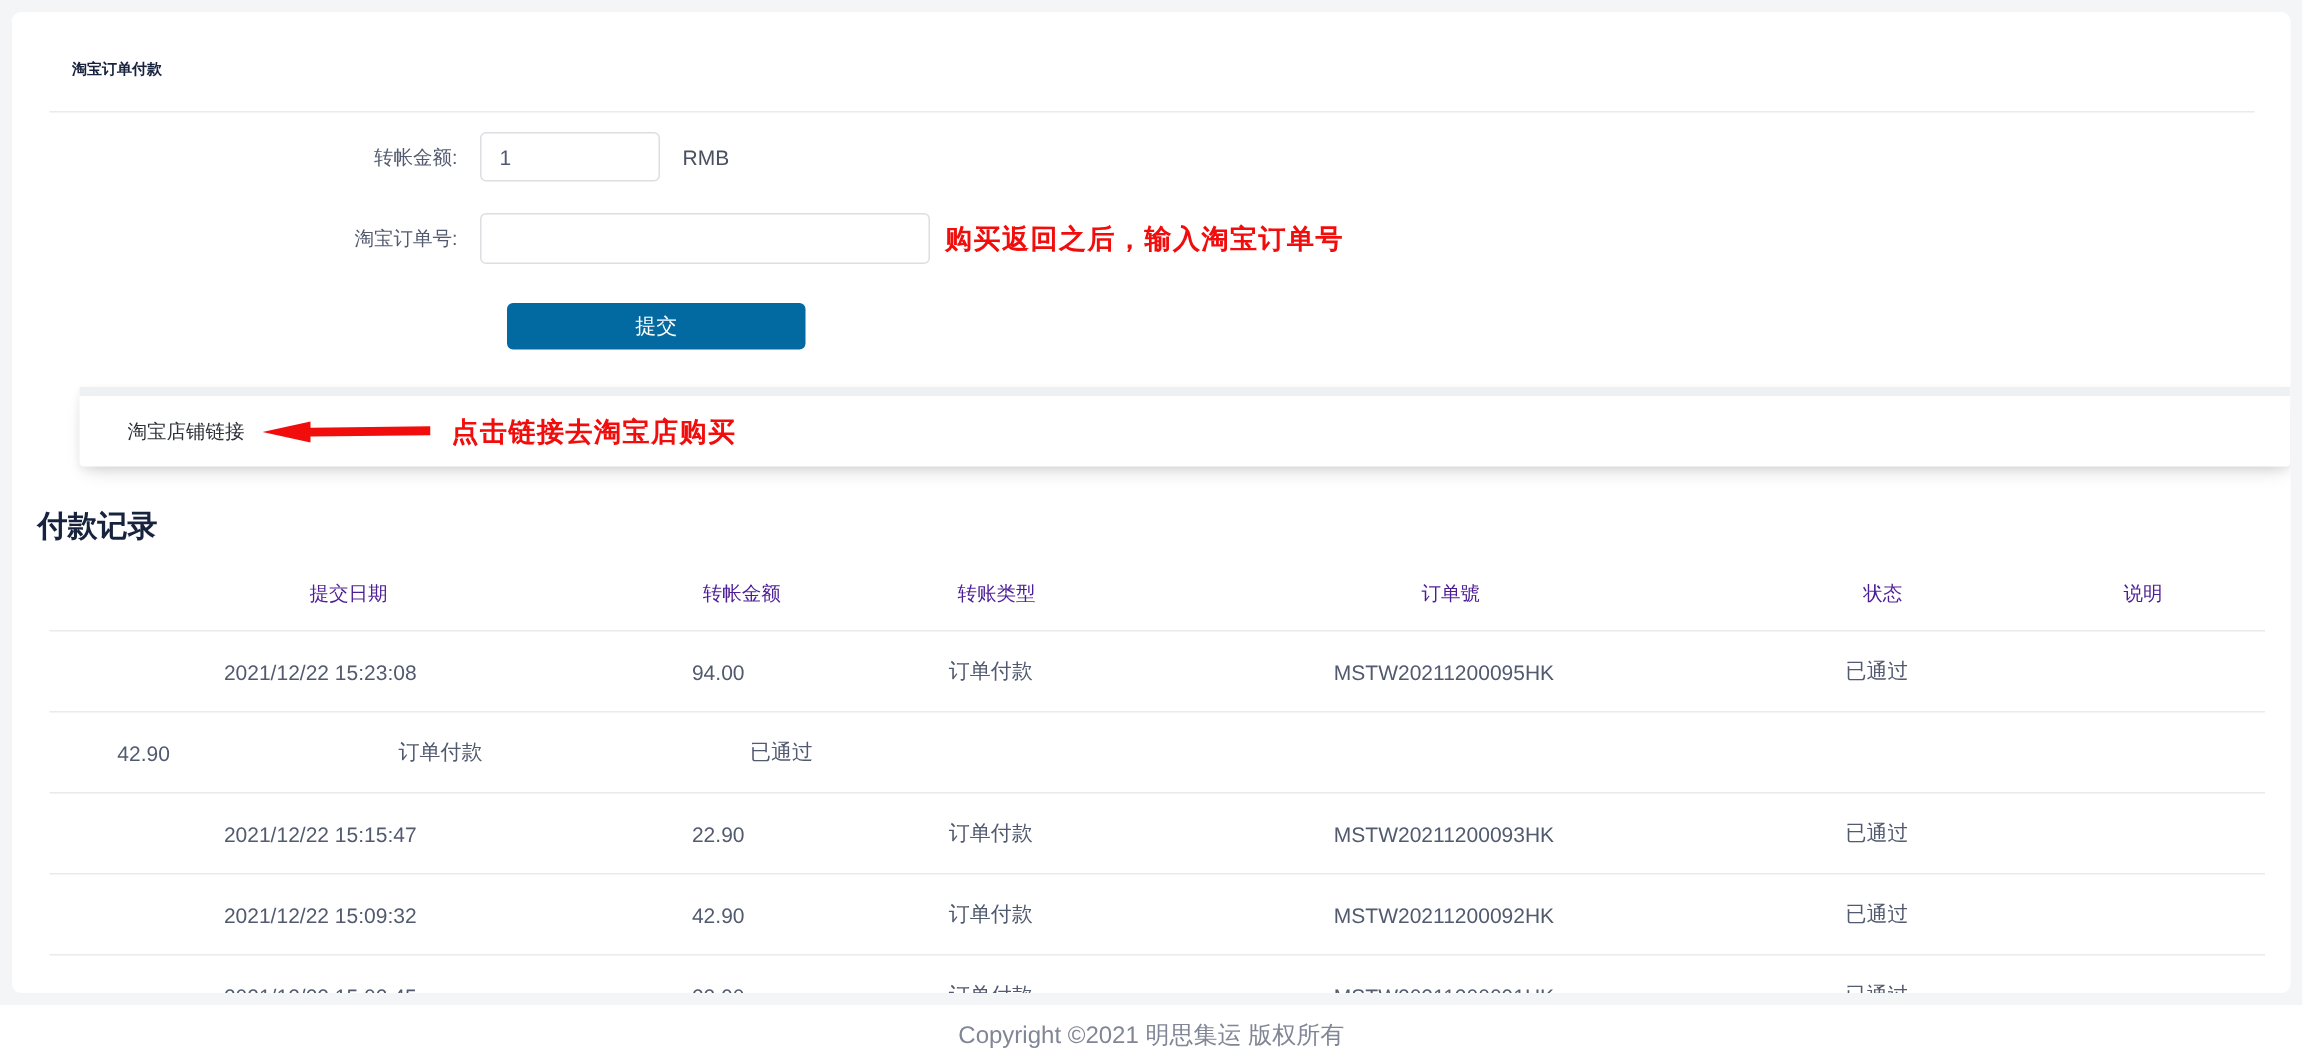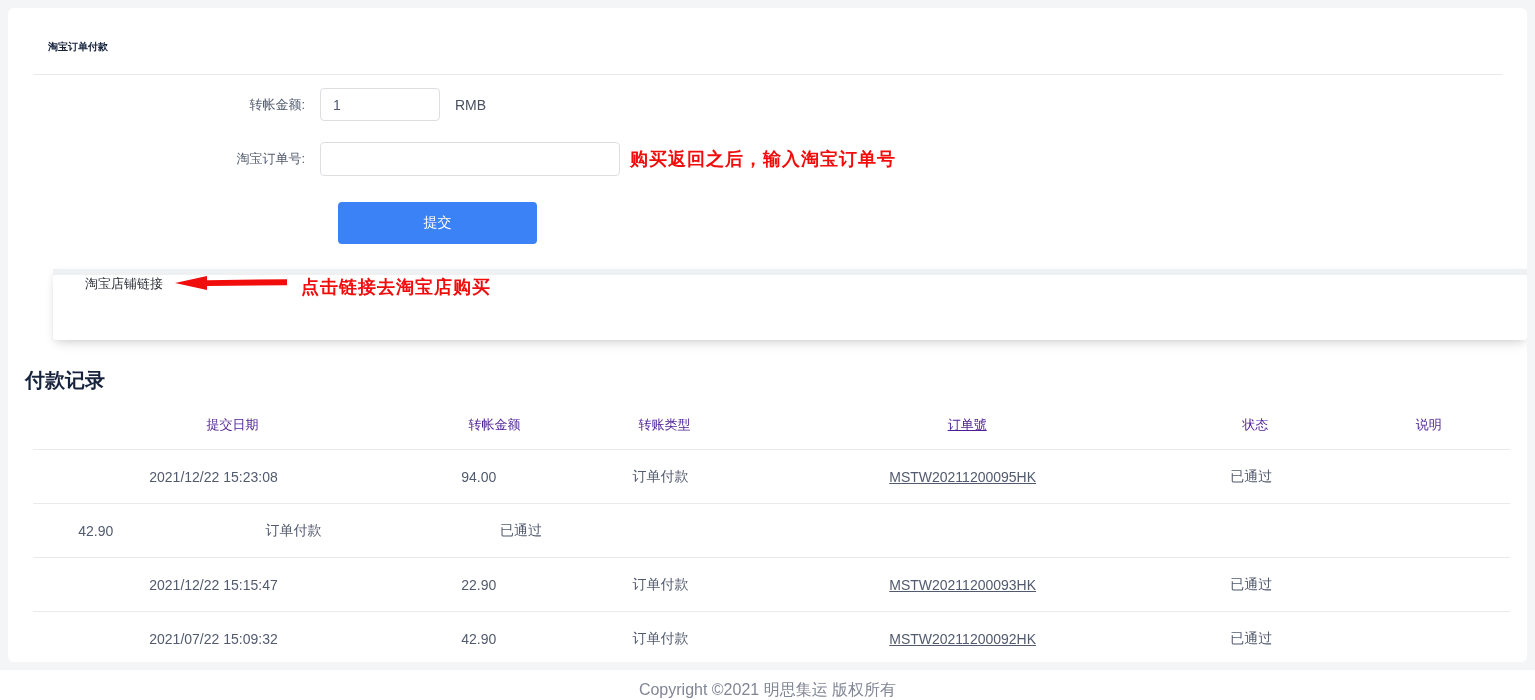--- a/index.html
+++ b/index.html
@@ -18,45 +18,45 @@
   .f-label { width:297px; text-align:right; font-size:13px; color:#515a6e; }
   .inp { margin-left:15px; height:33px; border:1px solid #dcdee2;
     border-radius:4px; padding:0 12px; font-size:14px; color:#515a6e;
     outline:none; background:#fff; font-family:inherit; }
   .inp-amount { width:120px; }
   .inp-order { width:300px; height:34px; }
   .currency { margin-left:15px; font-size:14px; color:#495060; }
   .red-hint { color:#f20d0d; font-size:18px; font-weight:600; margin-left:10px;
     letter-spacing:1px; }
   .btn-row { margin-top:26px; }
-  .btn-primary { display:block; margin-left:330px; width:199px; height:42px;
-    background:#3b82f6; color:#ffffff; border:none; border-radius:4px;
+  .btn-primary { display:block; margin-left:330px; width:199px; height:31px;
+    background:#0369a1; color:#ffffff; border:none; border-radius:4px;
     font-size:14px; cursor:pointer; font-family:inherit; }
 
   .link-box { margin:25px 0 0 45px; width:1474px;
     box-shadow:0 6px 12px -4px rgba(0,0,0,0.15), 0 2px 6px rgba(0,0,0,0.06);
     border-radius:0 0 3px 3px; background:#ffffff; }
   .link-box-strip { height:6px; background:#eff0f2; }
-  .link-box-body { height:65px; display:flex; align-items:flex-start;
+  .link-box-body { height:47px; display:flex; align-items:center;
     padding-left:32px; }
   .shop-link { font-size:13px; color:#2d3139; text-decoration:none; }
   .red-arrow { margin:0 14px 0 12px; display:block; }
   .link-hint { color:#f20d0d; font-size:18px; font-weight:600;
     letter-spacing:1px; }
 
   .records-title { margin:32px 0 0 17px; height:16px; font-size:20px;
     font-weight:bold; color:#17233d; line-height:16px; }
   .table { margin:12px 17px 0 25px; }
   .t-row { display:flex; width:100%; }
   .t-head { height:50px; align-items:center; border-bottom:1px solid #e8eaec;
     color:#4c1d95; font-size:13px; }
   .t-body-row { height:54px; align-items:center; border-bottom:1px solid #e8eaec;
     color:#515a6e; font-size:14px;gap:28px; }
   .t-cell { text-align:center; overflow:hidden; white-space:nowrap; }
-  .c1{width:27%;} .c2{width:8.5%;} .c3{width:14.5%;} .c4{width:26.5%;text-decoration:underline;}
+  .c1{width:27%;} .c2{width:8.5%;} .c3{width:14.5%;} .c4{width:26.5%;}
   .c5{width:12.5%;} .c6{width:11%;}
 
   .footer { margin-top:10px; text-align:center; font-size:16px; color:#808695; }
 </style>
 </head>
 <body>
 
 <div class="gray-wrap">
   <div class="card">
 
@@ -118,21 +118,21 @@
           </div>
           <div class="t-row t-body-row">
             <span class="t-cell c1">2021/12/22 15:15:47</span>
             <span class="t-cell c2">22.90</span>
             <span class="t-cell c3">订单付款</span>
             <span class="t-cell c4">MSTW20211200093HK</span>
             <span class="t-cell c5">已通过</span>
             <span class="t-cell c6"></span>
           </div>
           <div class="t-row t-body-row">
-            <span class="t-cell c1">2021/07/22 15:09:32</span>
+            <span class="t-cell c1">2021/12/22 15:09:32</span>
             <span class="t-cell c2">42.90</span>
             <span class="t-cell c3">订单付款</span>
             <span class="t-cell c4">MSTW20211200092HK</span>
             <span class="t-cell c5">已通过</span>
             <span class="t-cell c6"></span>
           </div>
           <div class="t-row t-body-row">
             <span class="t-cell c1">2021/12/22 15:02:45</span>
             <span class="t-cell c2">22.90</span>
             <span class="t-cell c3">订单付款</span>

